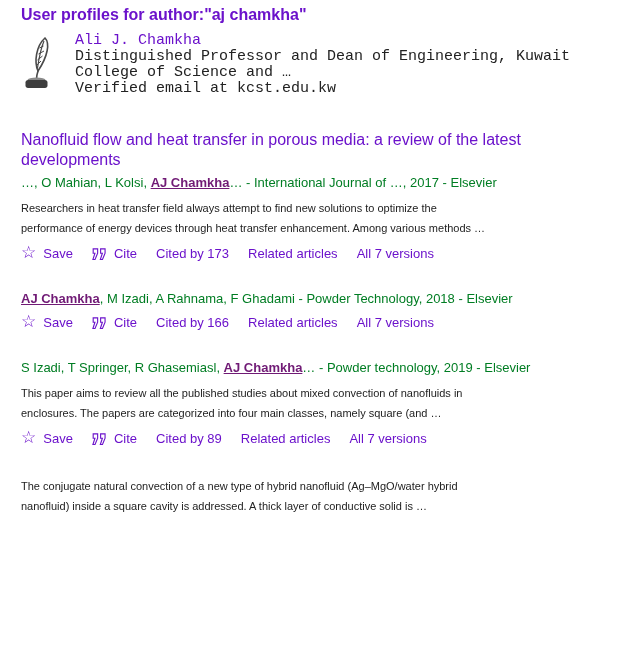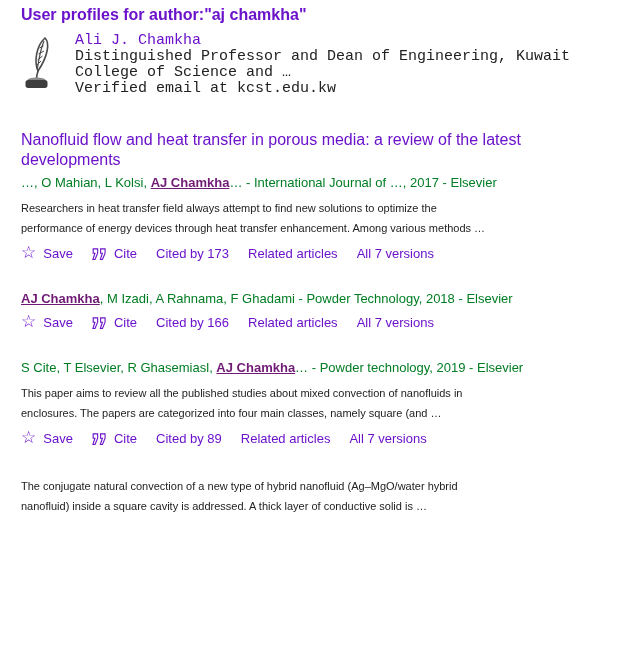--- a/index.html
+++ b/index.html
@@ -104,21 +104,21 @@
           </svg>
           <span>Cite</span>
         </span>
       <a class="act">Cited by 166</a>
       <a class="act">Related articles</a>
       <a class="act">All 7 versions</a>
     </div>
   </div>
 
   <div class="result">
-    <div class="r-authors"><span class="a-link">S Cite</span><span class="a-plain">, </span><span class="a-link">T Elsevier</span><span class="a-plain">, </span><span class="a-link">R Ghasemiasl</span><span class="a-plain">, </span><span class="a-author-bold">AJ Chamkha</span><span class="a-plain">… - Powder technology, 2019 - Elsevier</span></div>
+    <div class="r-authors"><span class="a-link">S Izadi</span><span class="a-plain">, </span><span class="a-link">T Springer</span><span class="a-plain">, </span><span class="a-link">R Ghasemiasl</span><span class="a-plain">, </span><span class="a-author-bold">AJ Chamkha</span><span class="a-plain">… - Powder technology, 2019 - Elsevier</span></div>
     <div class="r-snippet">This paper aims to review all the published studies about mixed convection of nanofluids in
 enclosures. The papers are categorized into four main classes, namely square (and …</div>
     <div class="r-actions">
       <span class="act">
           <span class="star">☆</span>
           <span>Save</span>
         </span>
       <span class="act">
           <svg class="cite-ic" width="15" height="13" viewBox="0 0 16 14">
             <path d="M1.2,1 H6 V5.6 L3.2,12.4 H0.9 L3.1,5.6 H1.2 Z M9.2,1 H14 V5.6 L11.2,12.4 H8.9 L11.1,5.6 H9.2 Z" fill="none" stroke="currentColor" stroke-width="1.2"></path>

